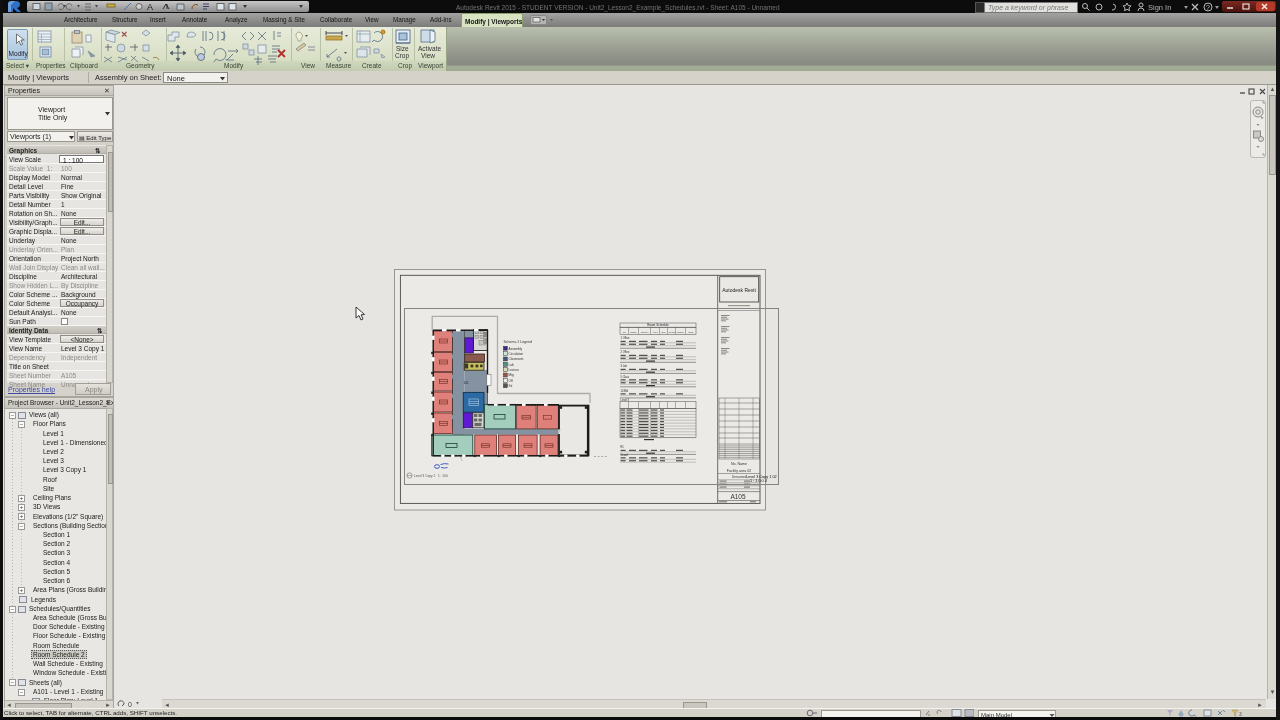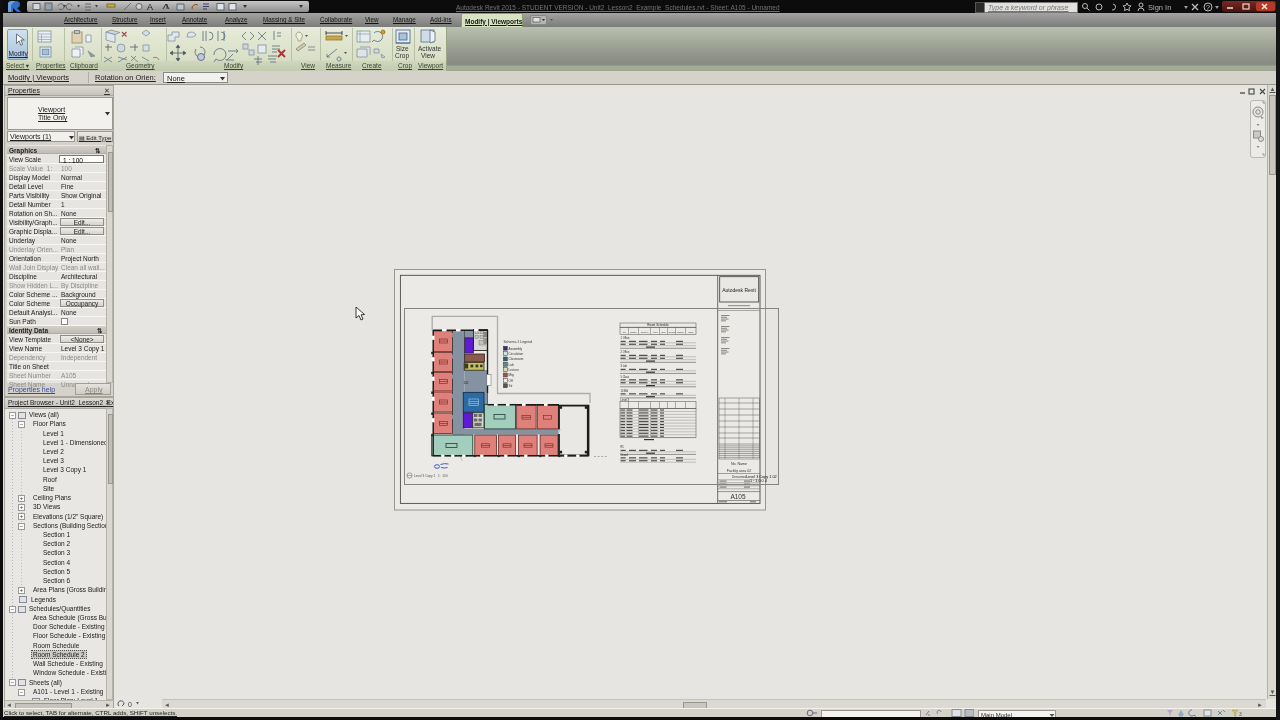--- a/index.html
+++ b/index.html
@@ -1,19 +1,19 @@
 <!DOCTYPE html>
 <html><head>
 <meta charset="utf-8">
 <style>
   html,body{margin:0;padding:0;}
   #app{position:relative;width:1280px;height:720px;overflow:hidden;
        font-family:"Liberation Sans",sans-serif;background:#e6e5e2;}
   .abs{position:absolute;}
-  .txt{position:absolute;white-space:nowrap;text-decoration:underline;}
+  .txt{position:absolute;white-space:nowrap;}
   .pr{position:absolute;left:0;width:99px;height:9px;border-bottom:1px solid #f7f6f4;box-sizing:border-box;background:#e7e5e1;white-space:nowrap;}
   .pr .l{position:absolute;left:2px;top:1px;font-size:6.5px;color:#1a1a1a;white-space:nowrap;}
   .pr .v{position:absolute;left:54px;top:1px;font-size:6.5px;color:#1a1a1a;white-space:nowrap;}
   .pr .g{color:#8d8a84;}
   .phead{position:absolute;left:0;width:99px;height:8px;background:linear-gradient(#d3d0ca,#c0bdb6);border-bottom:1px solid #b0ada6;font-size:6.5px;font-weight:bold;color:#222;box-sizing:border-box;}
   .pbtn{position:absolute;background:linear-gradient(#efede9,#d6d3cc);border:1px solid #908d86;font-size:6.5px;color:#222;text-align:center;box-sizing:border-box;}
   .ti{position:absolute;font-size:6.5px;color:#1a1a1a;white-space:nowrap;}
   .eb{position:absolute;width:7px;height:7px;background:#fcfcfa;border:1px solid #999;box-sizing:border-box;font-size:6px;line-height:5px;text-align:center;color:#333;}
   .tic{position:absolute;width:8px;height:7px;border:1px solid #8a8a94;background:#dfe3e8;box-sizing:border-box;}
 </style>
@@ -221,21 +221,21 @@
     <text x="396" y="24" font-size="6.5" fill="#333">Size</text>
     <text x="395" y="31" font-size="6.5" fill="#333">Crop</text>
     <text x="418" y="24" font-size="6.5" fill="#333">Activate</text>
     <text x="421" y="31" font-size="6.5" fill="#333">View</text>
   </svg>
 </div>
 
 <div class="abs" id="optionsbar" style="left:0;top:71px;width:1280px;height:14px;background:#d5d2ca;border-bottom:1px solid #9a978f;box-sizing:border-box;font-size:7.5px;color:#222;">
   <div class="txt" style="left:8px;top:2px;">Modify | Viewports</div>
   <div class="abs" style="left:88px;top:1px;width:1px;height:11px;background:#b0ada5;"></div>
-  <div class="txt" style="left:95px;top:2px;">Rotation on Orien:</div>
+  <div class="txt" style="left:95px;top:2px;">Assembly on Sheet:</div>
 
   <div class="abs" style="left:163px;top:1px;width:65px;height:11px;background:#f2f1ee;border:1px solid #8a8a84;box-sizing:border-box;">
     <div class="txt" style="left:3px;top:1px;">None</div>
     <svg class="abs" style="right:1px;top:2px;" width="7" height="7" viewBox="0 0 7 7">
           <path d="M1,2 l5,0 -2.5,3.5 z" fill="#333"></path>
         </svg>
   </div>
 </div>
 
 <div class="abs" id="props" style="left:4px;top:85px;width:110px;height:312px;background:#d5d2cb;border:1px solid #a8a59d;box-sizing:border-box;overflow:hidden;">

